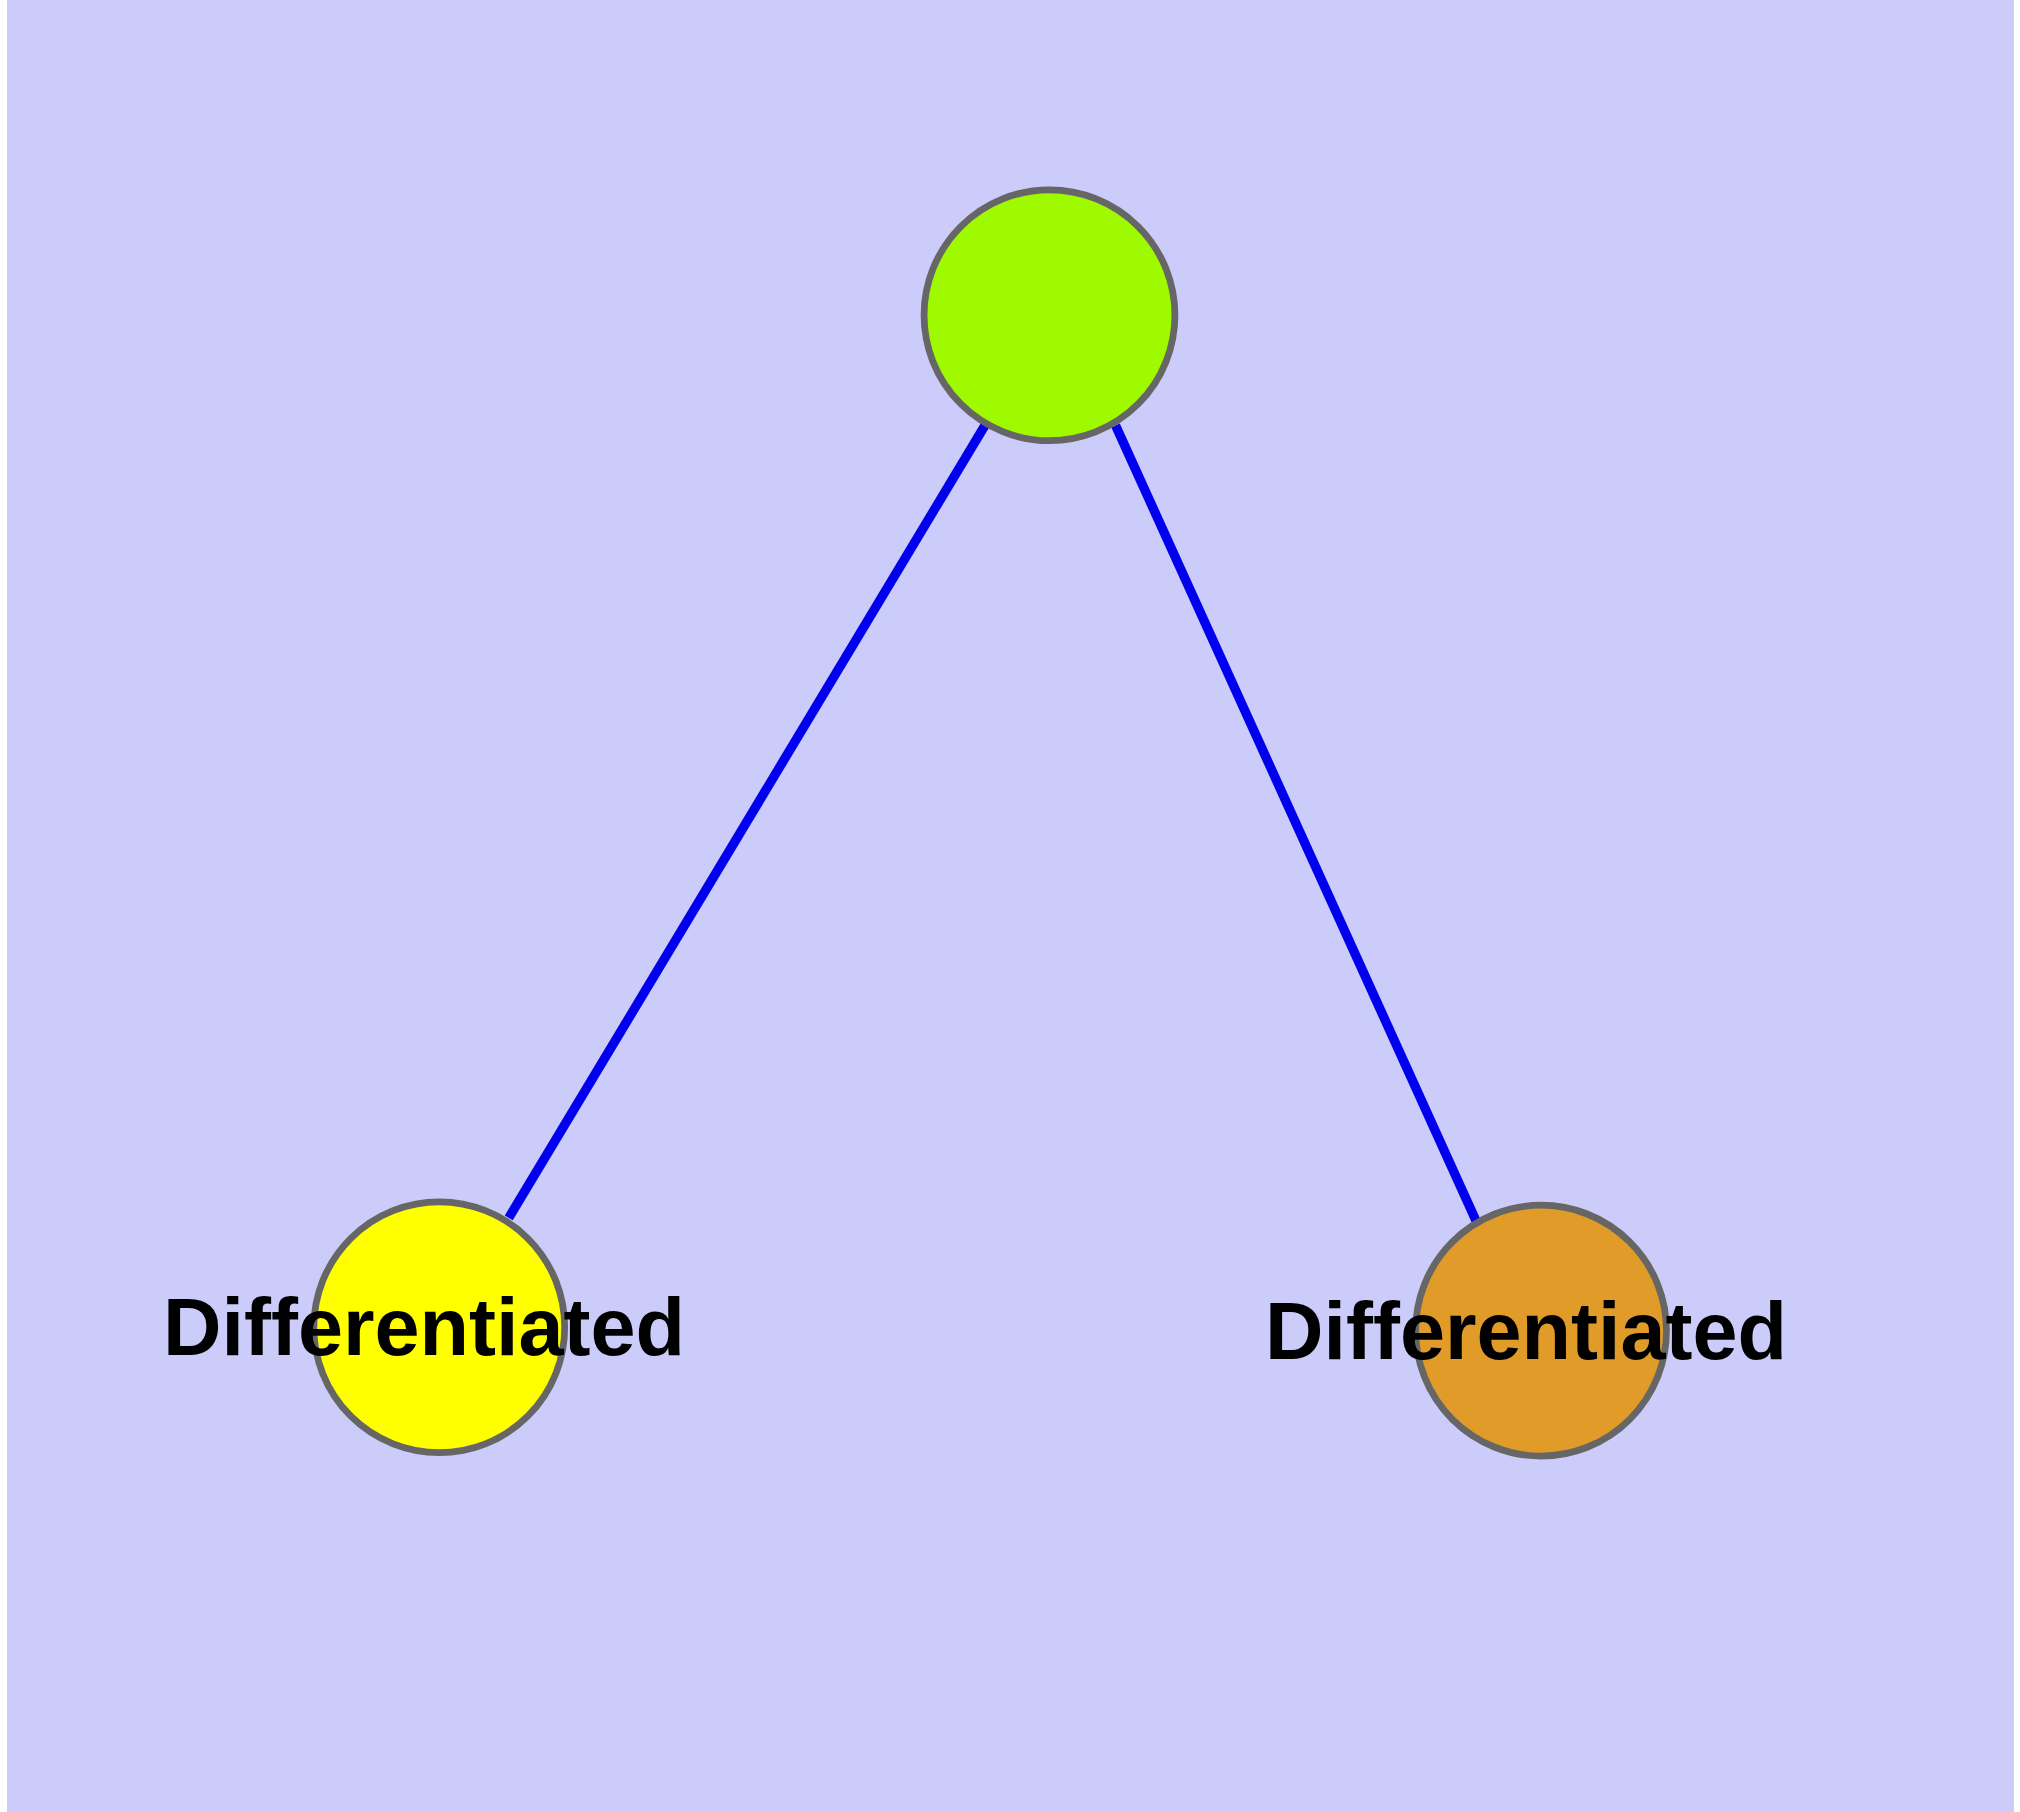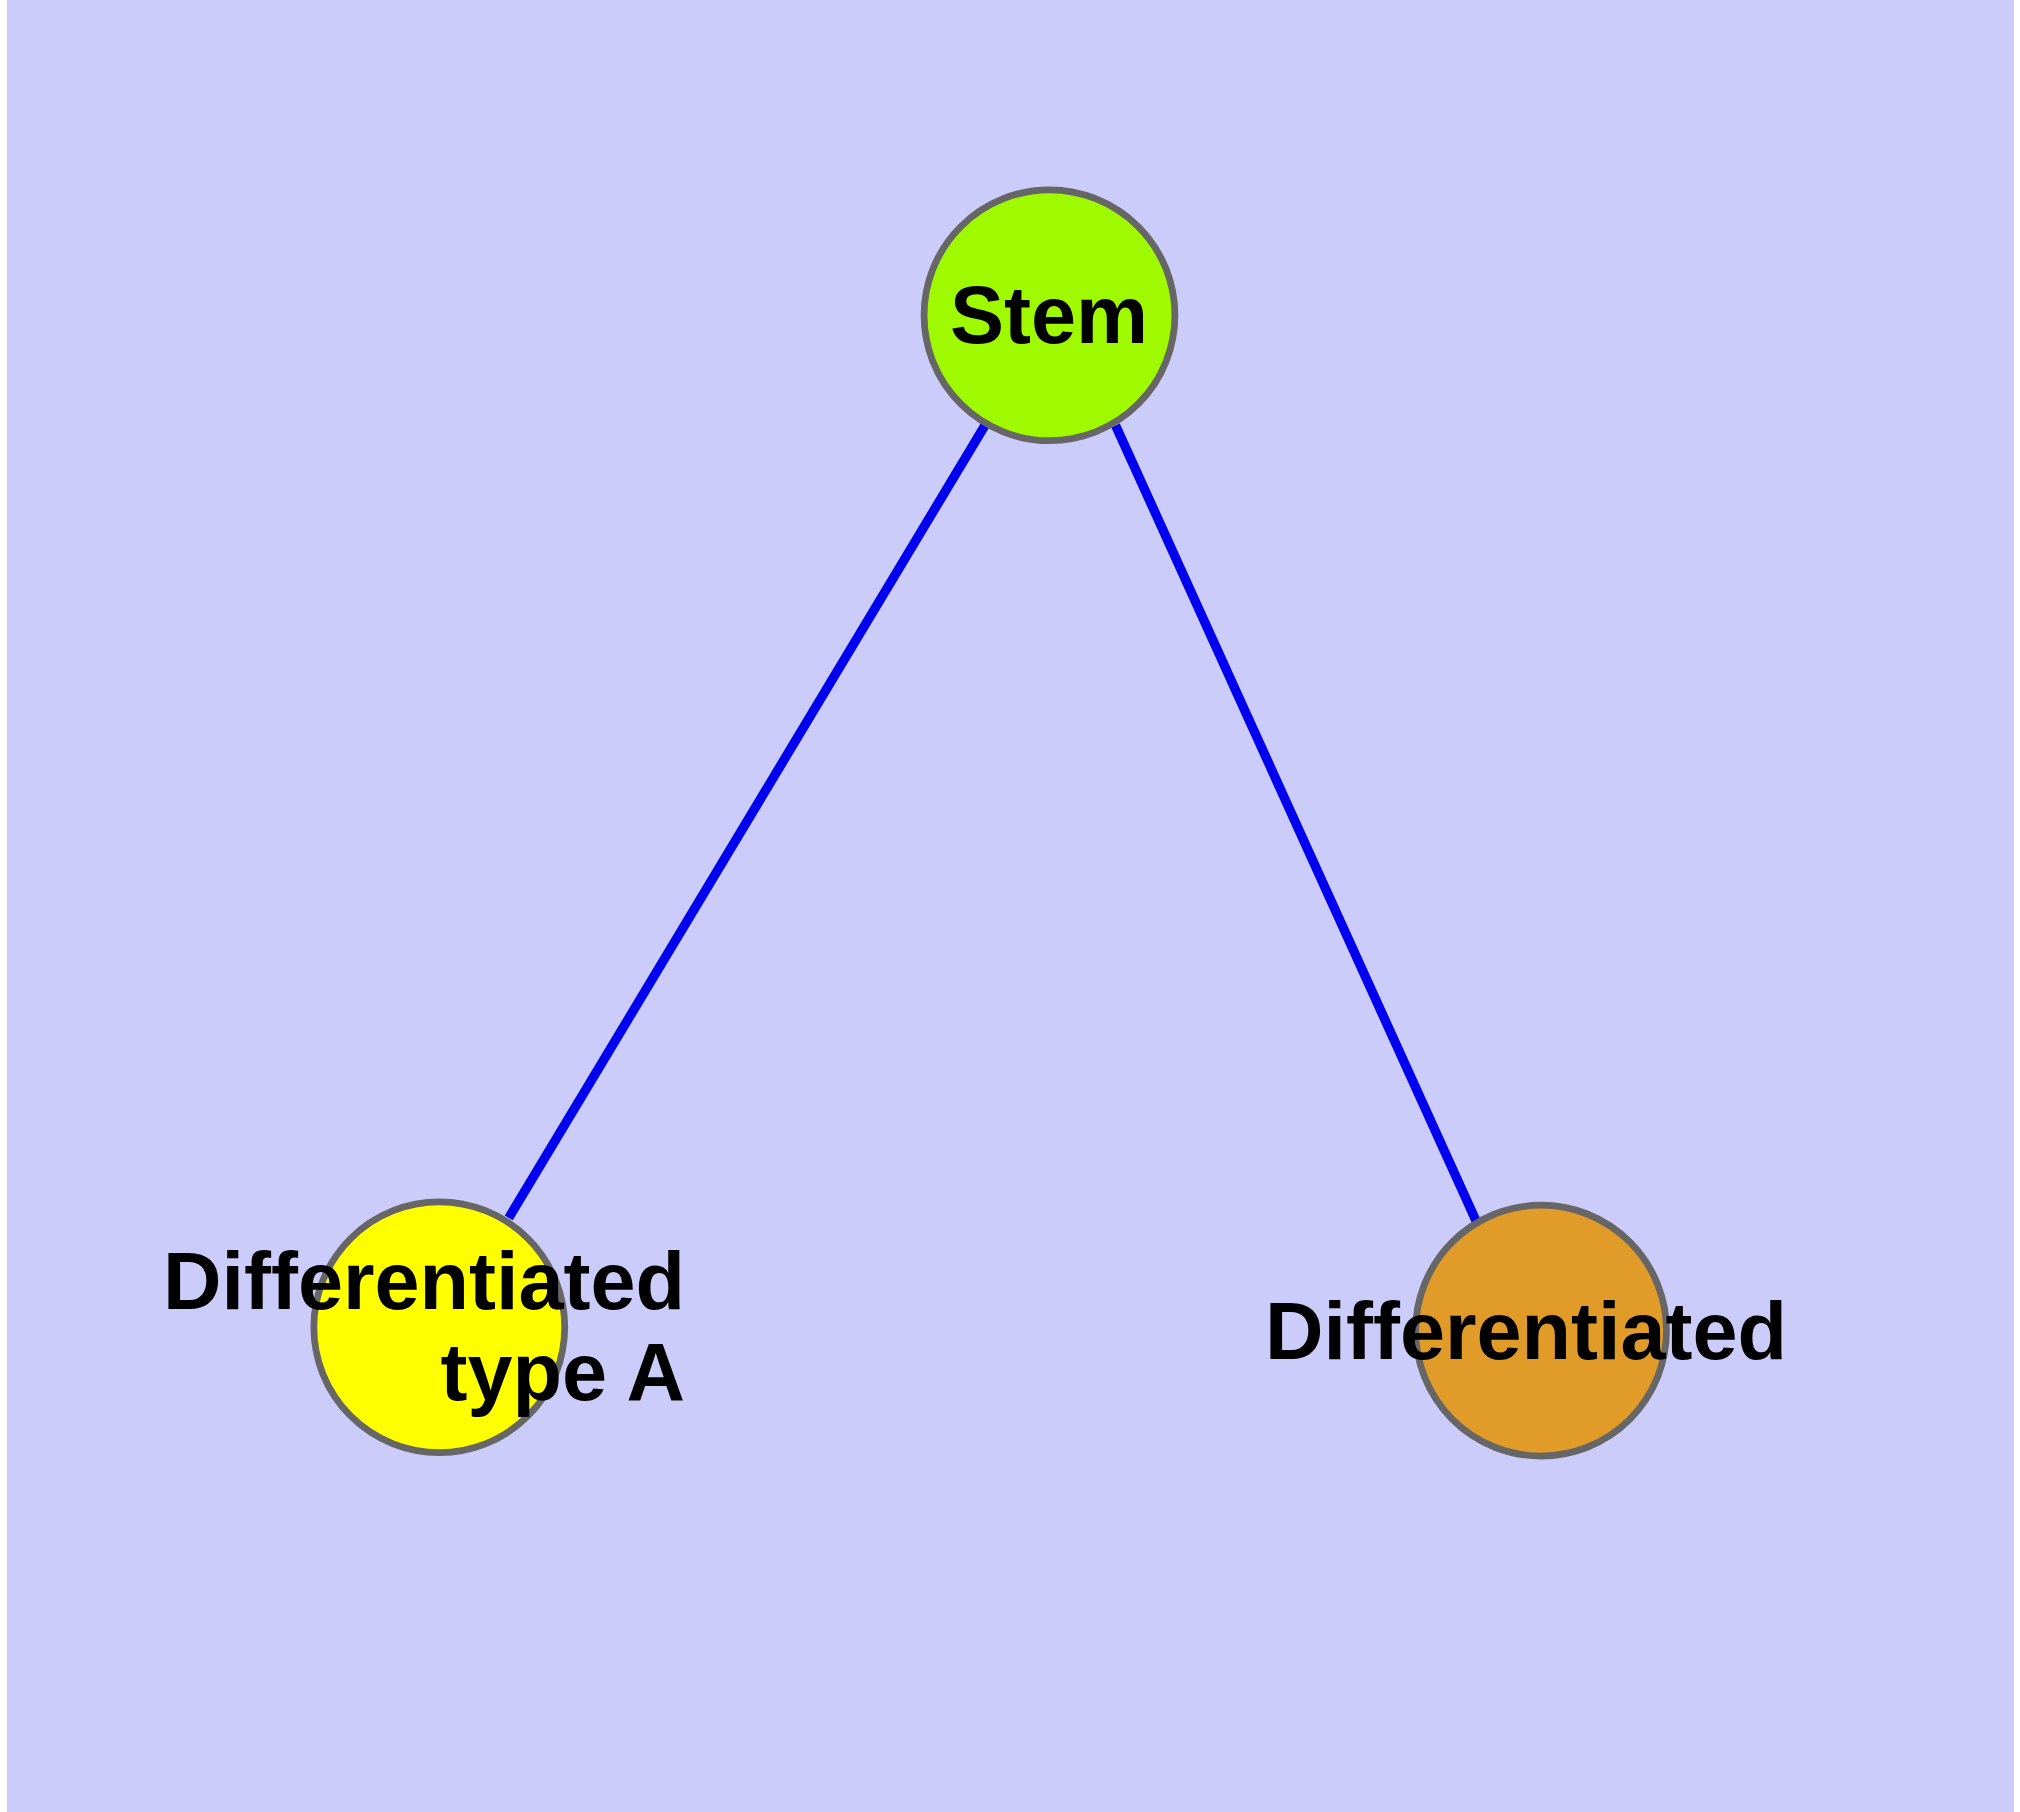--- a/index.html
+++ b/index.html
@@ -56,20 +56,19 @@
       <line x1="1163" y1="500" x2="600" y2="1437" stroke="#0000ee" stroke-width="11" stroke-linecap="butt"></line>
       <line x1="1316" y1="502" x2="1742" y2="1442" stroke="#0000ee" stroke-width="11" stroke-linecap="butt"></line>
     </g>
     <g>
       <circle cx="1238" cy="372" r="148" fill="#9ffa00" stroke="#666666" stroke-width="8"></circle>
       <circle cx="518" cy="1566" r="148" fill="#ffff00" stroke="#666666" stroke-width="8"></circle>
       <circle cx="1818" cy="1570" r="148" fill="#e09b28" stroke="#666666" stroke-width="8"></circle>
     </g>
   </svg>
 
-  <div class="node-label stem" style="left:1049px; top:315px;">Stem</div>
 
-  <div class="node-label big" style="left:424px; top:1327px;"><span>Differentiated</span><br><span>type A</span></div>
+  <div class="node-label big" style="left:424px; top:1327px;"><span>Differentiated</span><br></div>
 
   <div class="node-label big" style="left:1526px; top:1331px;"><span>Differentiated</span><br></div>
 
 </div>
 
 
 </body></html>

